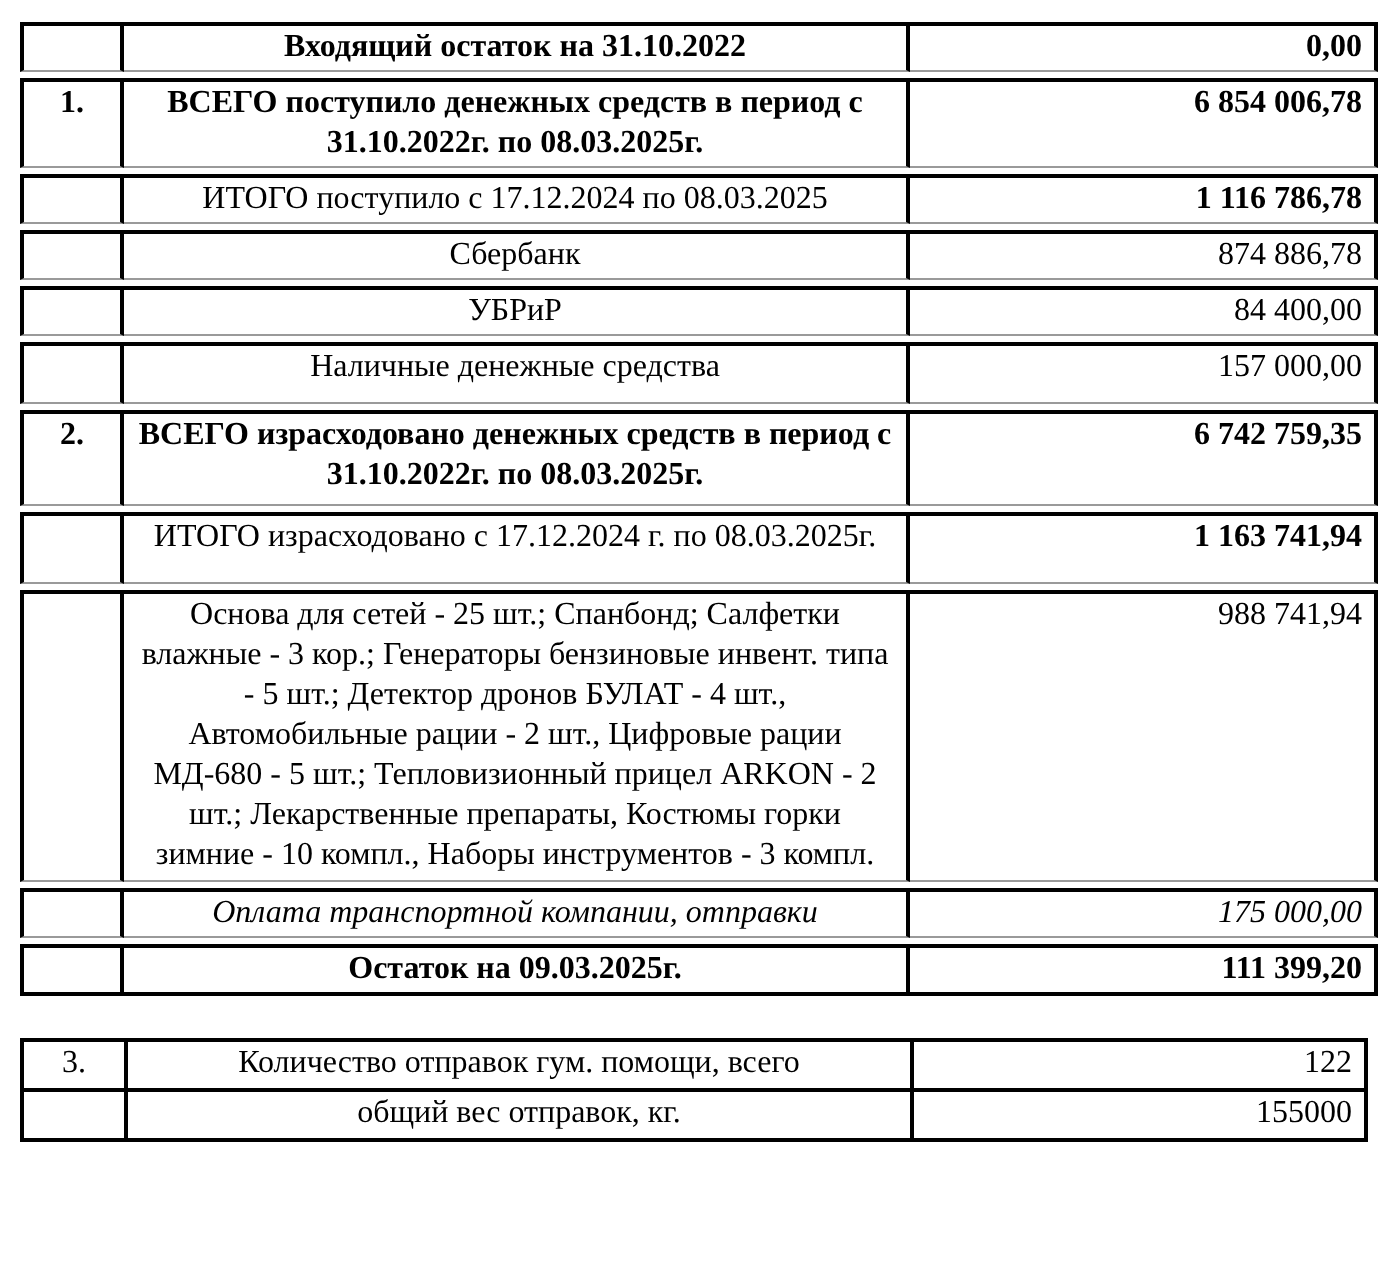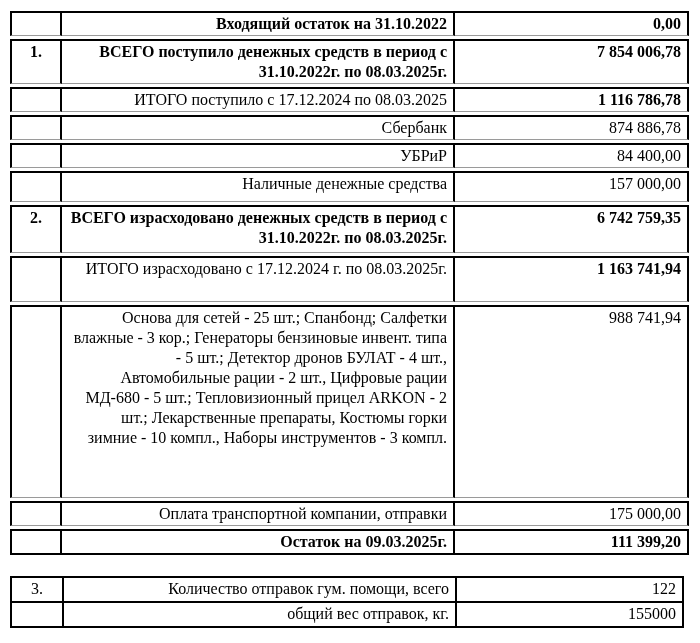--- a/index.html
+++ b/index.html
@@ -49,40 +49,40 @@
     font-size: 16px;
     line-height: 20px;
     padding: 1px 6px;
     overflow: hidden;
   }
 
   col.c-num   { width: 52px; }
   col.c-label { width: 393px; }
 
   td.num   { text-align: center; padding-top: 2px; }
-  td.label { text-align: right; padding-left: 8px; padding-right: 8px; }
+  td.label { text-align: center; padding-left: 8px; padding-right: 8px; }
   td.val   { text-align: right; }
 
   tr.bold-row td { font-weight: bold; }
   td.vbold { font-weight: bold; }
   td.v-mid { vertical-align: middle; }
   td.v-bottom { vertical-align: bottom; }
   td.dense { line-height: 19px; }
 
   
   table.fin tr:nth-child(1)  { height: 25px; }
   table.fin tr:nth-child(2)  { height: 45px; }
   table.fin tr:nth-child(3)  { height: 23px; padding-left: 28px; }
   table.fin tr:nth-child(4)  { height: 23px; }
   table.fin tr:nth-child(5)  { height: 23px; }
   table.fin tr:nth-child(6)  { height: 31px; }
   table.fin tr:nth-child(7)  { height: 48px; }
-  table.fin tr:nth-child(8)  { height: 46px; }
-  table.fin tr:nth-child(9)  { height: 193px; }
-  table.fin tr:nth-child(10) { height: 23px; }
+  table.fin tr:nth-child(8)  { height: 36px; }
+  table.fin tr:nth-child(9)  { height: 146px; }
+  table.fin tr:nth-child(10) { height: 23px; font-style: italic; }
   table.fin tr:nth-child(11) { height: 16px; }
 
   table.fin2 tr { height: 25px; }
 </style>
 </head>
 <body>
 
 <div class="page">
 
   <table class="fin">
@@ -93,21 +93,21 @@
       </colgroup>
     <tbody>
       <tr class="bold-row">
         <td class="num"></td>
         <td class="label">Входящий остаток на 31.10.2022</td>
         <td class="val">0,00</td>
       </tr>
       <tr class="bold-row">
         <td class="num">1.</td>
         <td class="label">ВСЕГО поступило денежных средств в период с 31.10.2022г. по 08.03.2025г.</td>
-        <td class="val v-mid">7 854 006,78</td>
+        <td class="val v-mid">6 854 006,78</td>
       </tr>
       <tr>
         <td class="num"></td>
         <td class="label">ИТОГО поступило с 17.12.2024 по 08.03.2025</td>
         <td class="val vbold">1 116 786,78</td>
       </tr>
       <tr>
         <td class="num"></td>
         <td class="label">Сбербанк</td>
         <td class="val">874 886,78</td>

